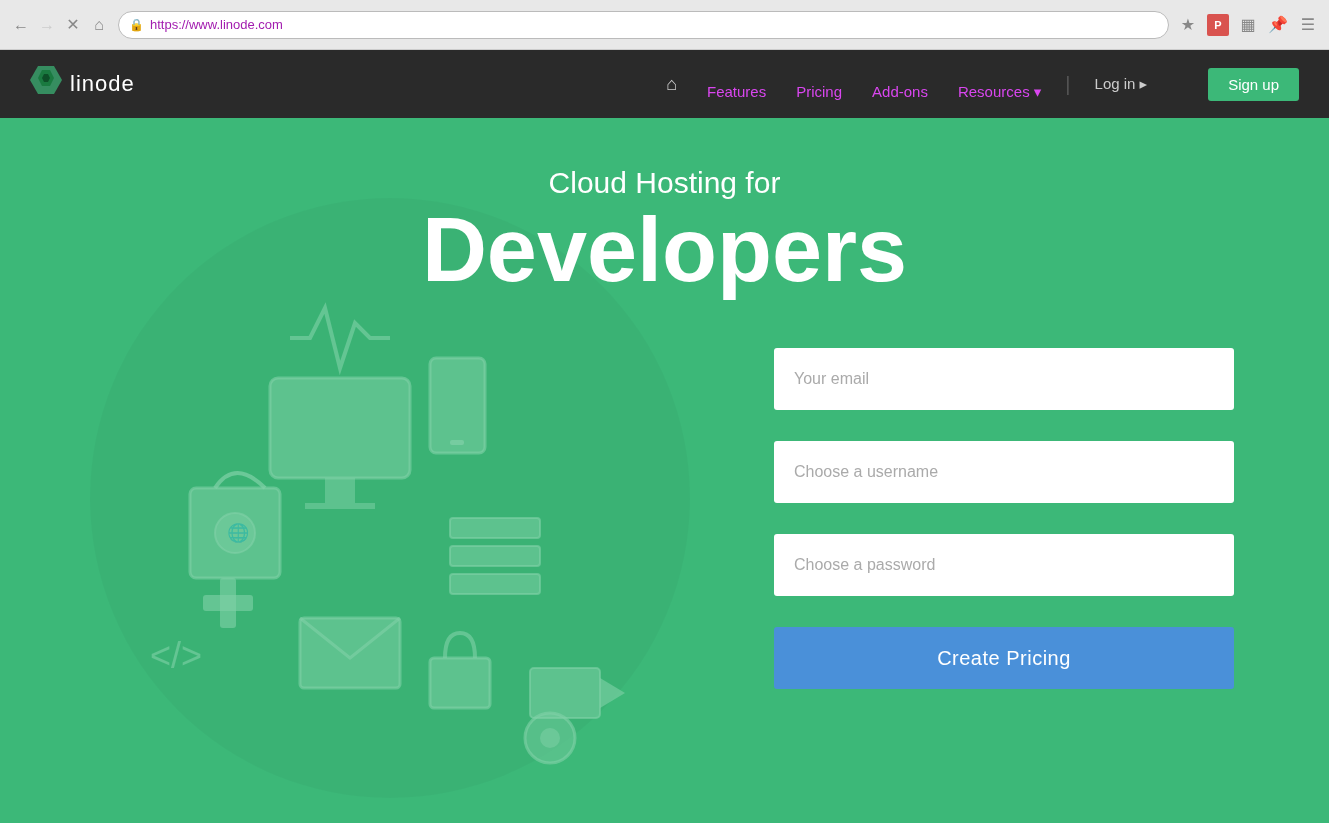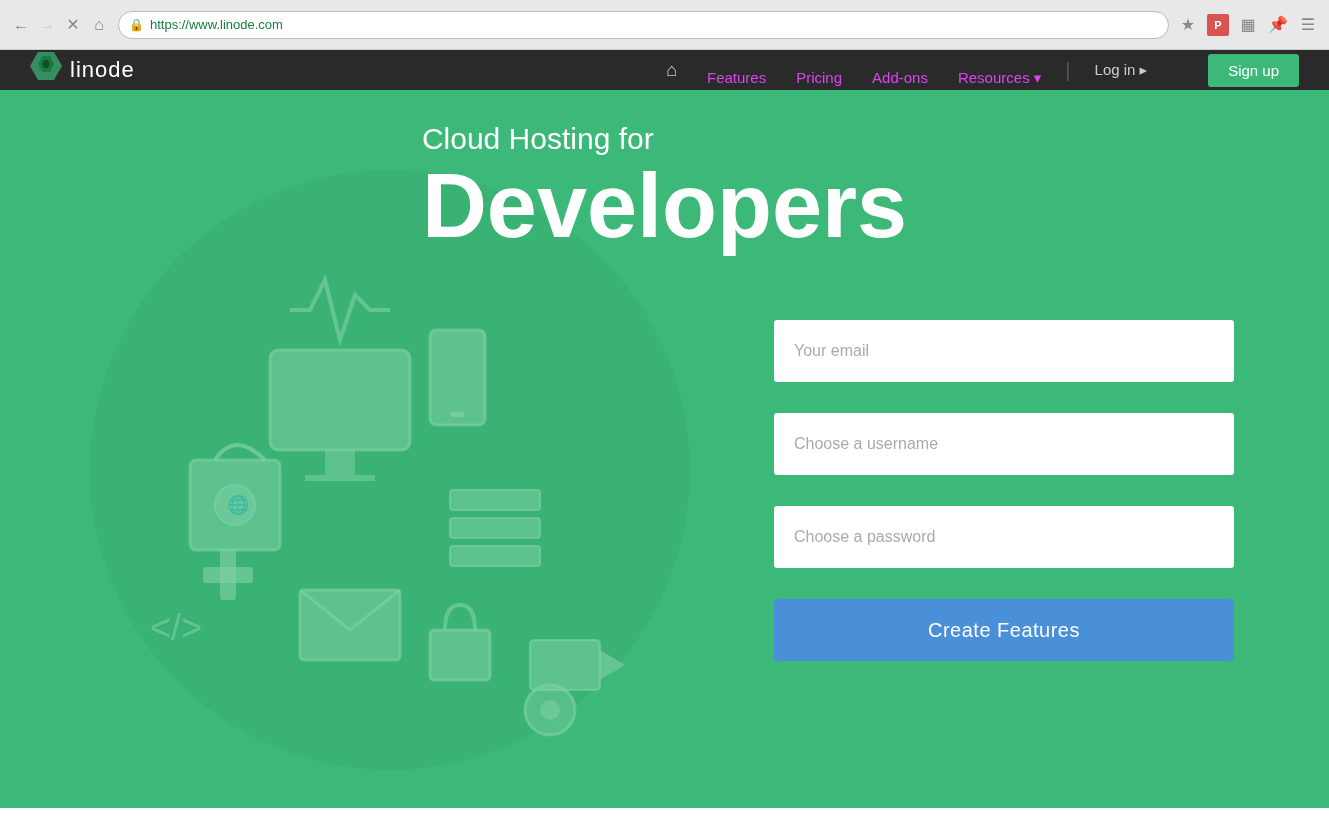--- a/index.html
+++ b/index.html
@@ -43,21 +43,21 @@
       align-items: center;
       padding: 0 10px;
       gap: 6px;
     }
     .address-bar .lock-icon { color: #4a90e2; font-size: 12px; }
     .address-bar input {
       flex: 1;
       border: none;
       outline: none;
       font-size: 13px;
-      color: #15803d;
+      color: #a21caf;
       background: transparent;
     }
     .browser-actions {
       display: flex;
       gap: 8px;
       align-items: center;
     }
     .browser-action-btn {
       width: 22px;
       height: 22px;
@@ -65,21 +65,21 @@
       align-items: center;
       justify-content: center;
       color: #888;
       font-size: 16px;
       cursor: pointer;
     }
 
     
     .navbar {
       background: #2a2a2a;
-      height: 40px;
+      height: 68px;
       display: flex;
       align-items: center;
       padding: 0 30px;
     }
     .navbar-logo {
       display: flex;
       align-items: center;
       gap: 8px;
       margin-right: auto;
     }
@@ -151,21 +151,22 @@
       top: 60px;
       width: 640px;
       height: 640px;
       opacity: 0.35;
     }
 
     
     .hero-content {
       position: relative;
       z-index: 10;
-      padding-top: 32px;
+      text-align: center;
+      padding-top: 48px;
     }
     .hero-subtitle {
       color: white;
       font-size: 30px;
       font-weight: 300;
       margin-bottom: 5px;
     }
     .hero-title {
       color: white;
       font-size: 90px;
@@ -306,16 +307,16 @@
 
   <div class="hero-content">
     <p class="hero-subtitle">Cloud Hosting for</p>
     <h1 class="hero-title">Developers</h1>
   </div>
 
   <form class="signup-form">
     <input class="form-input" type="email" placeholder="Your email" style="">
     <input class="form-input" type="text" placeholder="Choose a username" style="">
     <input class="form-input" type="password" placeholder="Choose a password" style="">
-    <button class="form-submit" type="submit">Create Features</button>
+    <button class="form-submit" type="submit">Create Pricing</button>
   </form>
 
 </section>
 
 </body></html>

